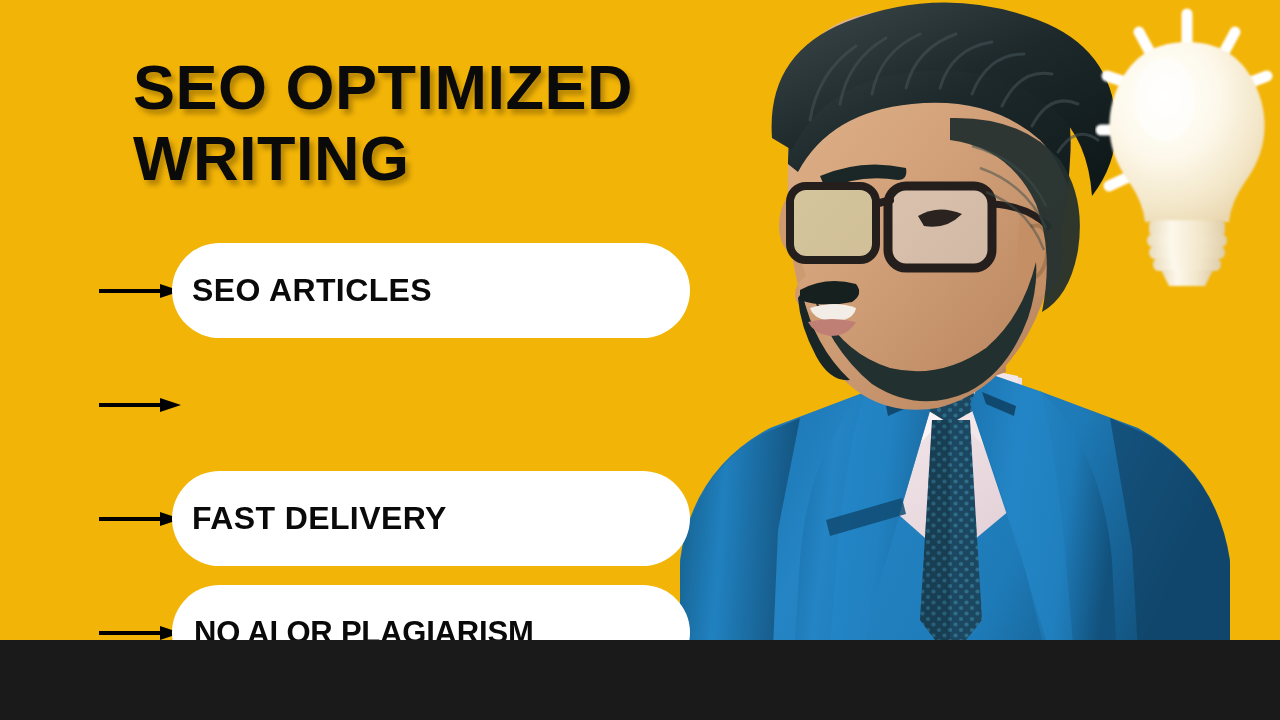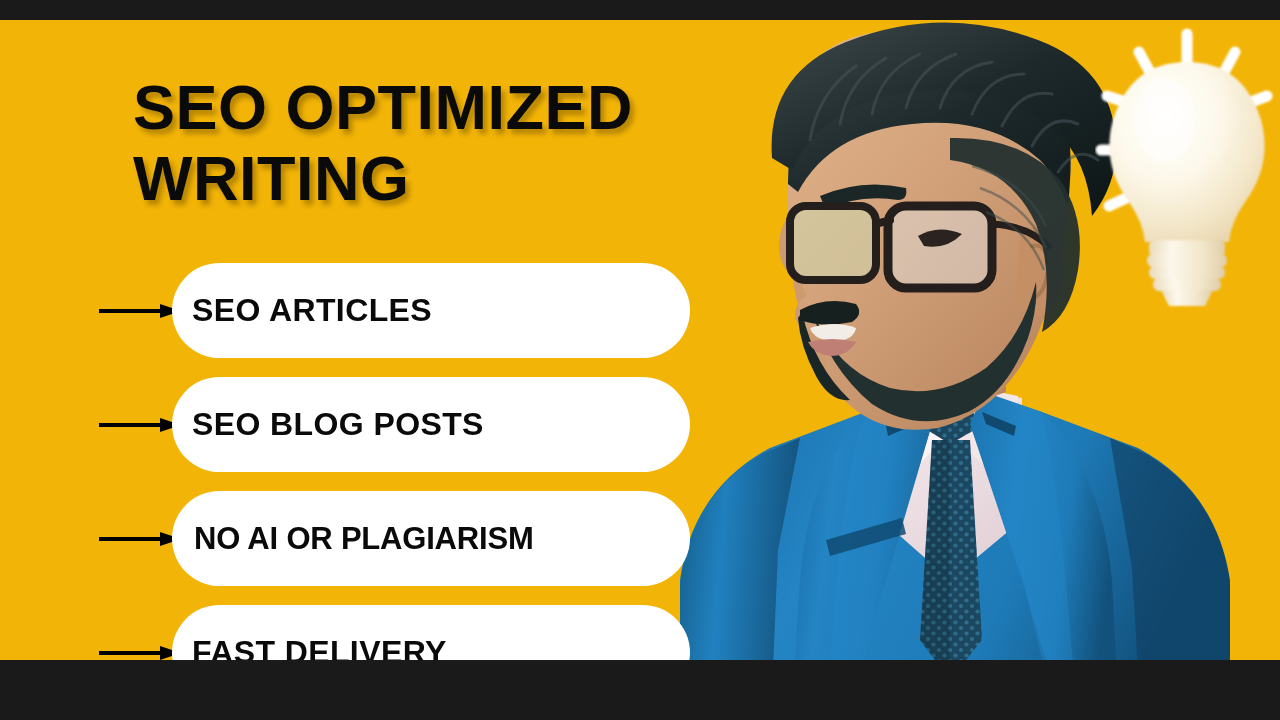--- a/index.html
+++ b/index.html
@@ -7,21 +7,20 @@
     padding: 0;
     background: #1a1a1a;
   }
   #stage {
     position: relative;
     width: 1280px;
     height: 640px;
     overflow: hidden;
     background: #F2B406;
     font-family: "Liberation Sans", sans-serif;
-    margin-top: 20px;
   }
 
   
   .headline {
     position: absolute;
     left: 133px;
     top: 52px;
     width: 640px;
     font-size: 63px;
     font-weight: 700;
@@ -329,39 +328,36 @@
       <div class="pill">
         <span class="pill-label">SEO ARTICLES</span>
       </div>
     </div>
 
     <div class="feature-row">
       <svg class="arrow" viewBox="0 0 84 16">
         <line x1="1" y1="8" x2="64" y2="8" stroke="#000" stroke-width="4"></line>
         <path d="M62 1 L83 8 L62 15 Z" fill="#000"></path>
       </svg>
+    </div>
+
+    <div class="feature-row">
+      <svg class="arrow" viewBox="0 0 84 16">
+        <line x1="1" y1="8" x2="64" y2="8" stroke="#000" stroke-width="4"></line>
+        <path d="M62 1 L83 8 L62 15 Z" fill="#000"></path>
+      </svg>
       <div class="pill">
-        <span class="pill-label">SEO BLOG POSTS</span>
+        <span class="pill-label">FAST DELIVERY</span>
       </div>
     </div>
 
     <div class="feature-row">
       <svg class="arrow" viewBox="0 0 84 16">
         <line x1="1" y1="8" x2="64" y2="8" stroke="#000" stroke-width="4"></line>
         <path d="M62 1 L83 8 L62 15 Z" fill="#000"></path>
       </svg>
       <div class="pill">
         <span class="pill-label tight">NO AI OR PLAGIARISM</span>
       </div>
     </div>
 
-    <div class="feature-row">
-      <svg class="arrow" viewBox="0 0 84 16">
-        <line x1="1" y1="8" x2="64" y2="8" stroke="#000" stroke-width="4"></line>
-        <path d="M62 1 L83 8 L62 15 Z" fill="#000"></path>
-      </svg>
-      <div class="pill">
-        <span class="pill-label">FAST DELIVERY</span>
-      </div>
-    </div>
-
   </div>
 </div>
 
 </body></html>

